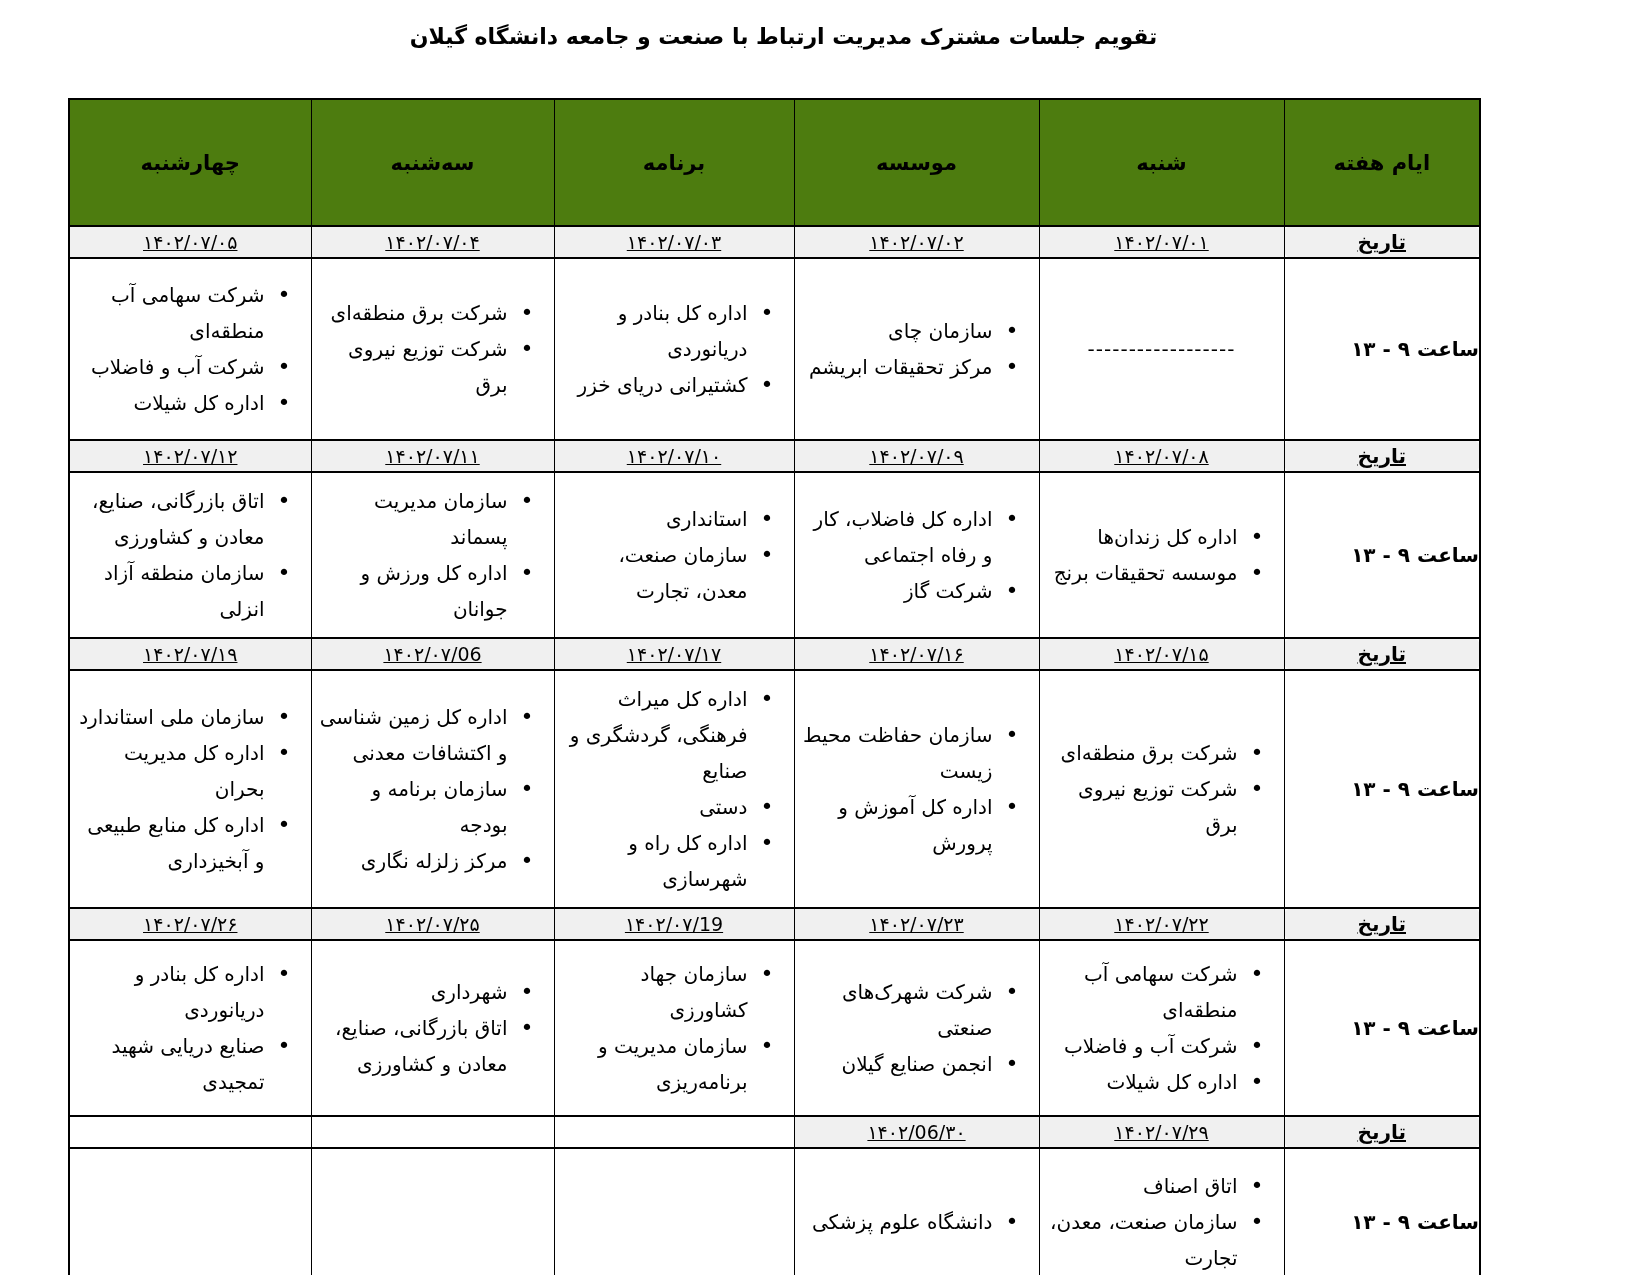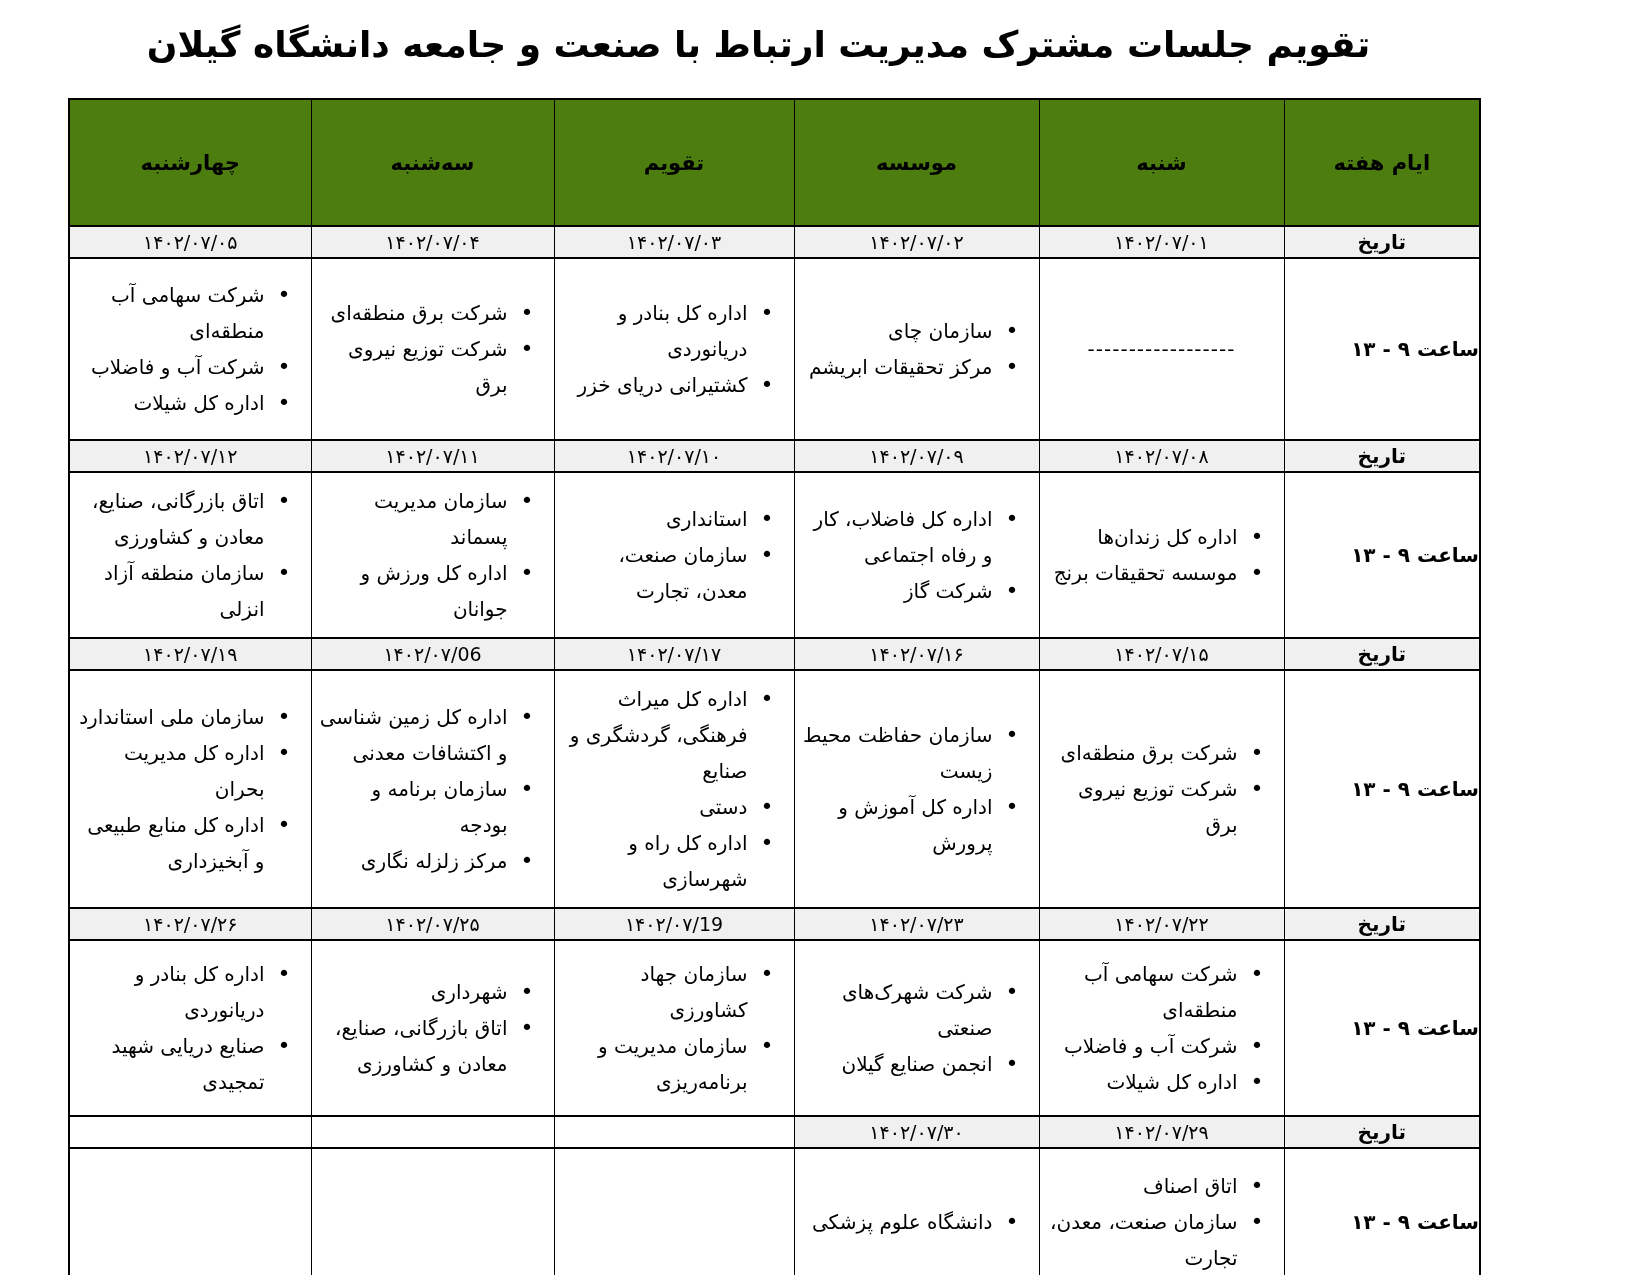--- a/index.html
+++ b/index.html
@@ -6,23 +6,23 @@
     margin:0; padding:0;
     width:1650px; height:1275px;
     background:#ffffff;
     font-family:"DejaVu Sans", sans-serif;
     color:#000;
     overflow:hidden;
     direction:rtl;
   }
   .page-title{
     position:absolute;
-    top:24px; left:53px; width:1411px;
+    top:24px; left:78px; width:1411px;
     text-align:center;
-    font-size:36px;
+    font-size:22px;
     font-weight:bold;
   }
   .table-wrap{
     position:absolute;
     top:98px; left:70px; width:1411px;
   }
   table.schedule{
     width:1411px;
     border-collapse:collapse;
     table-layout:fixed;
@@ -41,21 +41,21 @@
     background:#4d7c0f;
   }
   tr.date-row{ height:32px; }
   tr.date-row td{
     border-top:2px solid #000;
     border-bottom:2px solid #000;
     text-align:center;
     font-size:19px;
     background:#fff;
   }
-  tr.date-row td.shaded{ background:var(--date-bg,#f0f0f0); }
+  tr.date-row td.shaded{ background:var(--date-bg,#f0f0f0);text-decoration:underline; }
   tr.date-row td.row-label{ font-weight:bold; font-size:20px;border-radius:8px; }
   tr.time-row td{ background:#fff; }
   tr.time-row td.row-label{
     font-weight:bold;
     font-size:20px;
   }
   td.hl{ background:var(--hl-bg,#d3d3d3); }
   ul.orgs{
     list-style:none;
     margin:0;
@@ -95,21 +95,21 @@
       <col style="width:245px">
       <col style="width:240px">
       <col style="width:243px">
       <col style="width:242px">
     </colgroup>
     <thead>
       <tr>
         <th>ایام هفته</th>
       <th>شنبه</th>
           <th>موسسه</th>
-          <th>تقویم</th>
+          <th>برنامه</th>
           <th>سه‌شنبه</th>
           <th>چهارشنبه</th>
         </tr>
     </thead>
     <tbody id="weeks-body">
         <tr class="date-row">
           <td class="row-label shaded">تاریخ</td>
           <td class="shaded">۱۴۰۲/۰۷/۰۱</td>
           <td class="shaded">۱۴۰۲/۰۷/۰۲</td>
           <td class="shaded">۱۴۰۲/۰۷/۰۳</td>
@@ -270,21 +270,21 @@
           <td>
             <ul class="orgs">
               <li>اداره کل بنادر و دریانوردی</li>
               <li>صنایع دریایی شهید تمجیدی</li>
             </ul>
           </td>
         </tr>
         <tr class="date-row">
           <td class="row-label shaded">تاریخ</td>
           <td class="shaded">۱۴۰۲/۰۷/۲۹</td>
-          <td class="shaded">۱۴۰۲/۰۷/۳۰</td>
+          <td class="shaded">۱۴۰۲/06/۳۰</td>
           <td></td>
           <td></td>
           <td></td>
         </tr>
         <tr class="time-row" style="height: 148px;">
           <td class="row-label">ساعت ۹ - ۱۳</td>
           <td>
             <ul class="orgs">
               <li>اتاق اصناف</li>
               <li>سازمان صنعت، معدن، تجارت</li>

